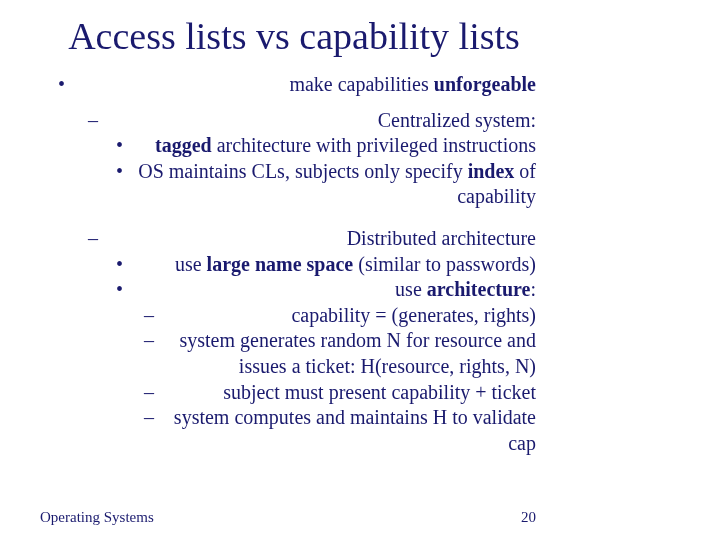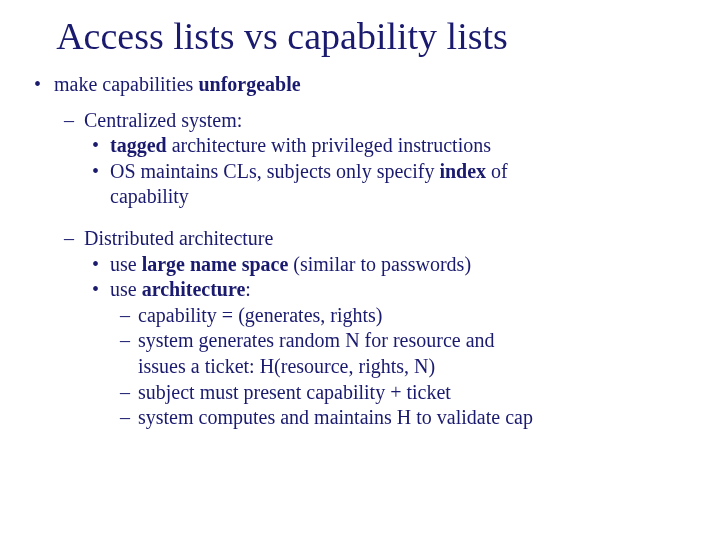--- a/index.html
+++ b/index.html
@@ -7,21 +7,21 @@
     padding: 0;
     width: 720px;
     height: 540px;
     font-family: "Times New Roman", Times, serif;
     background: #fff;
     color: #1a1a6e;
     position: relative;
     box-sizing: border-box;
   }
   .slide {
-    padding: 10px 40px 0 28px;
+    padding: 10px 40px 0 52px;
     box-sizing: border-box;
     width: 576px;
     height: 540px;
     position: relative;
   }
   .title {
     text-align: center;
     font-size: 38px;
     margin: 4px 0 14px 0;
     font-weight: normal;
@@ -46,21 +46,21 @@
   .footer {
     position: absolute;
     bottom: 14px;
     left: 40px;
     right: 40px;
     display: flex;
     justify-content: space-between;
     font-size: 15px;
   }
   b { font-weight: bold; }
-  .text { flex: 1; }
+  .text { flex: 1; text-align: right; }
 </style>
 </head>
 <body>
 <div class="slide">
 
 <div class="title">Access lists vs capability lists</div>
 
 <div class="content">
 
   <div class="lvl1">
@@ -121,14 +121,18 @@
           <div class="bullet">–</div>
           <div class="text">system computes and maintains H to validate cap</div>
         </div>
       </div>
     </div>
   </div>
   </div>
 
 </div>
 
+<div class="footer">
+  <div>Operating Systems</div>
+  <div>20</div>
+</div>
 
 </div>
 
 </body></html>

